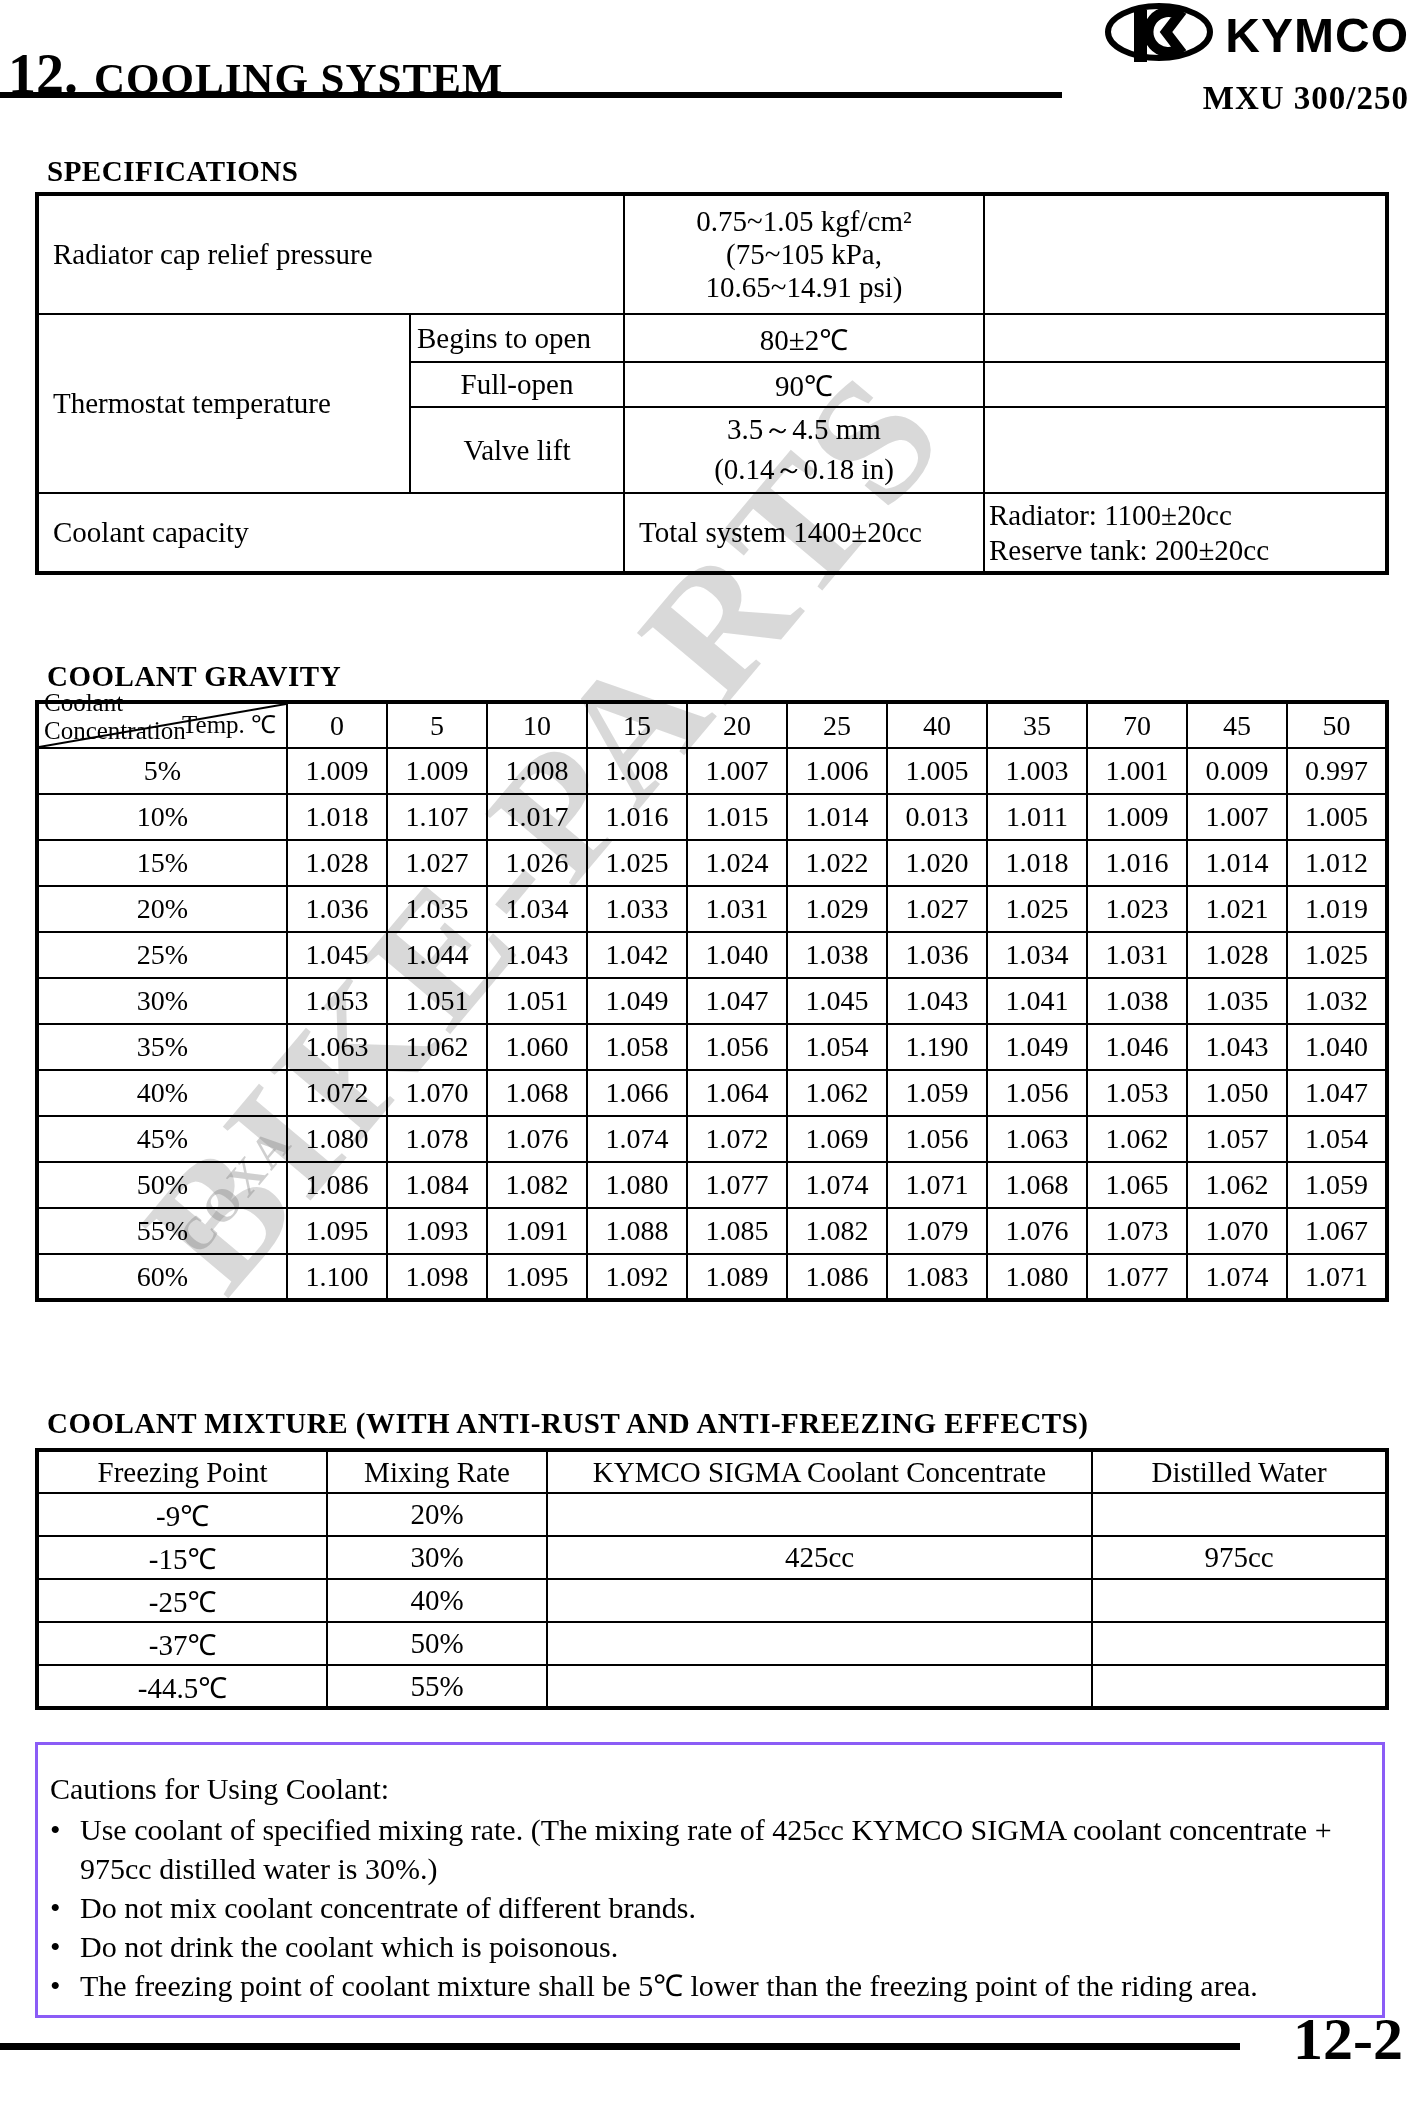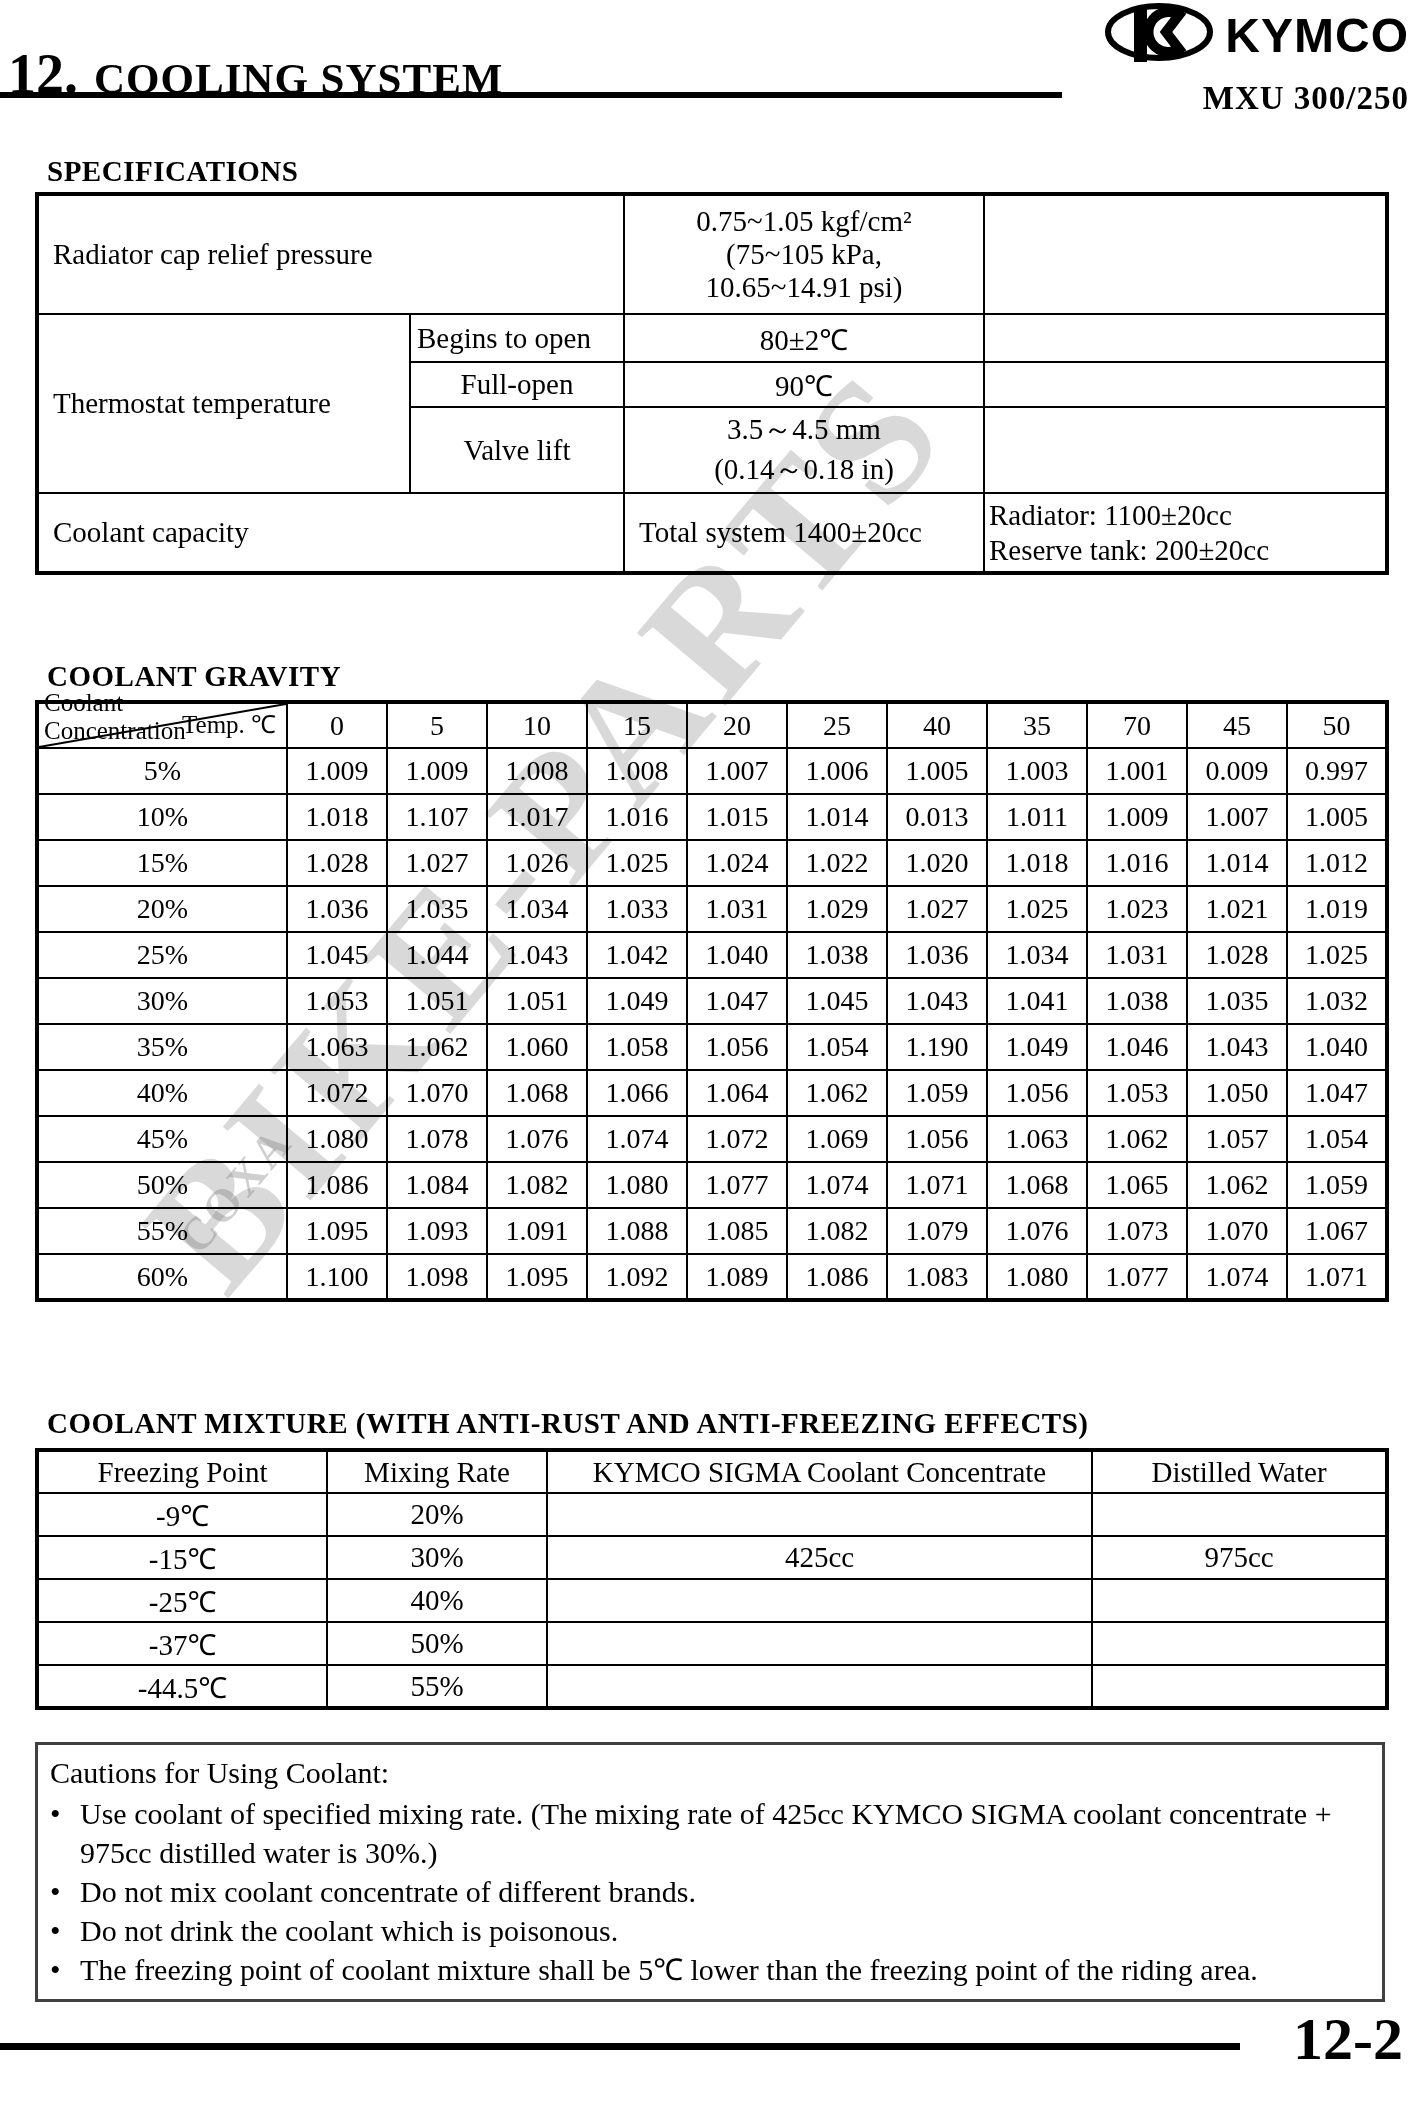--- a/index.html
+++ b/index.html
@@ -60,21 +60,21 @@
   }
   .g-corner .corner-top { position:absolute; top:2px; right:10px; font-size:25px; }
   .g-corner .corner-bottom { position:absolute; bottom:2px; left:5px; font-size:25px; text-align:left; line-height:1.12; }
 
   
   .mixture-table { position:absolute; left:35px; top:1448px; width:1350px; border:4px solid #000; table-layout:fixed; }
   .mixture-table td { text-align:center; height:43px; padding:0 6px; }
 
   
   .cautions-box { position:absolute; left:35px; top:1742px; width:1350px; min-height:252px;
-    border:3px solid #404040; padding:8px 28px 10px 12px; font-size:30px; line-height:1.3; }
+    border:3px solid #8b5cf6; padding:24px 28px 10px 12px; font-size:30px; line-height:1.3; }
   .cautions-title { margin-bottom:2px; }
   .cautions-list { list-style:none; }
   .cautions-list li { display:flex; }
   .cautions-list .bullet { width:30px; flex:0 0 30px; }
   .cautions-list .ctext { flex:1; }
 
   
   .footer-rule { position:absolute; left:0; top:2043px; width:1240px; height:7px; background:#000; }
   .page-number { position:absolute; right:16px; top:2005px; font-size:60px; font-weight:bold; }
 </style>

